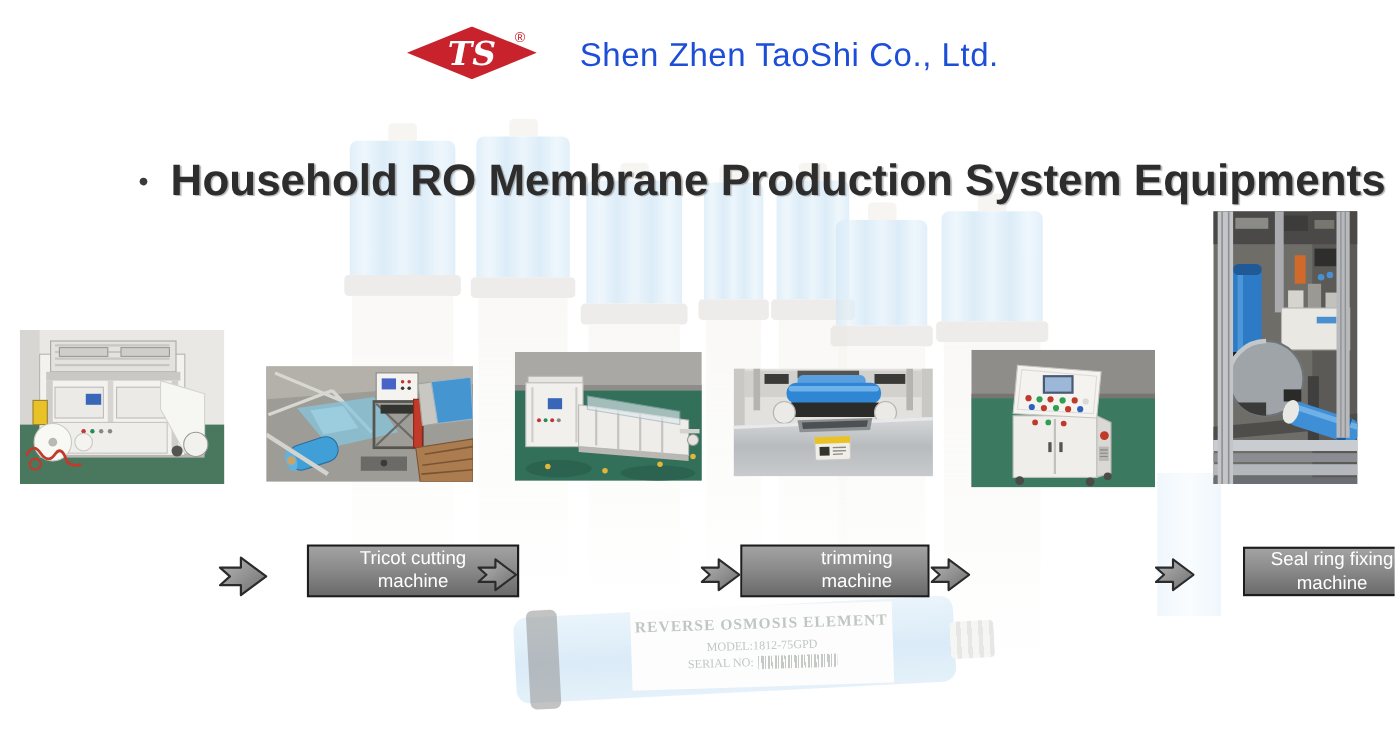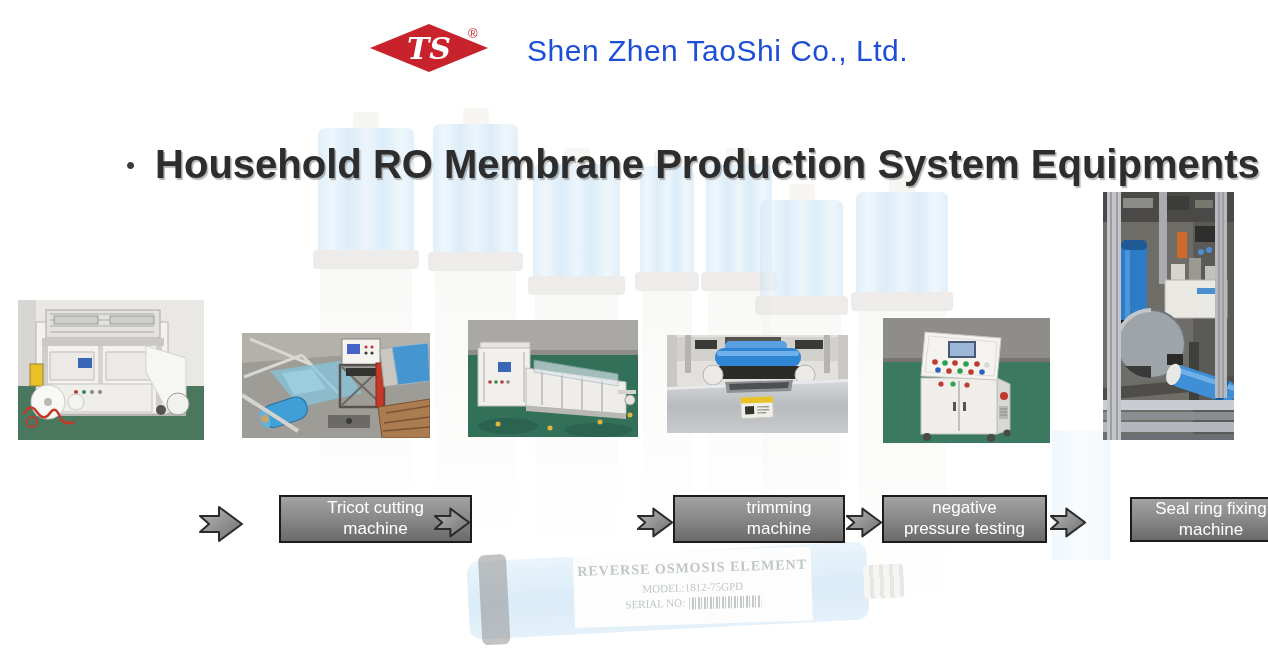--- a/index.html
+++ b/index.html
@@ -342,24 +342,20 @@
   </div>
 
   <div class="step-box" style="left:240px;top:495px;width:193px;height:48px;margin-left:39px;">
     <span>Tricot cutting
 machine</span>
   </div>
   <div class="step-box" style="left:673px;top:495px;width:172px;height:48px;padding-left:40px;">
     <span>trimming
 machine</span>
   </div>
-  <div class="step-box" style="left:882px;top:495px;width:165px;height:48px;">
-    <span>negative
-pressure testing</span>
-  </div>
   <div class="step-box" style="left:1090px;top:497px;width:162px;height:45px;margin-left:40px;">
     <span>Seal ring fixing
 machine</span>
   </div>
 
   <svg class="flow-arrow" style="left:198px;top:504px;" width="46" height="40" viewBox="0 0 44 40">
     <defs>
         <linearGradient id="agA" x1="0" y1="0" x2="1" y2="1">
       <stop offset="0" stop-color="#b8b8b8"></stop>
           <stop offset="1" stop-color="#6e6e6e"></stop>

